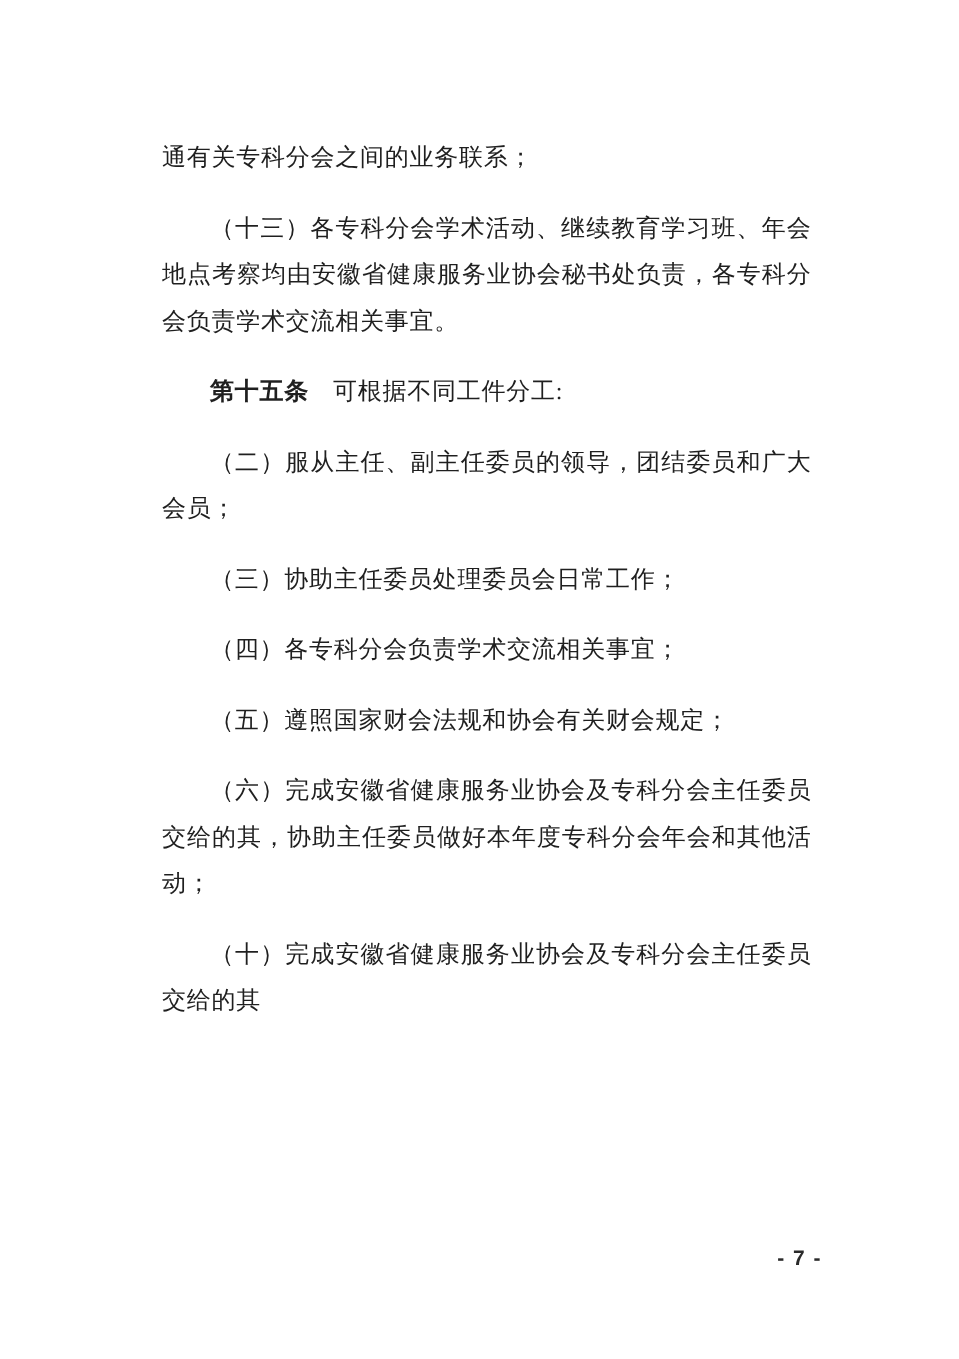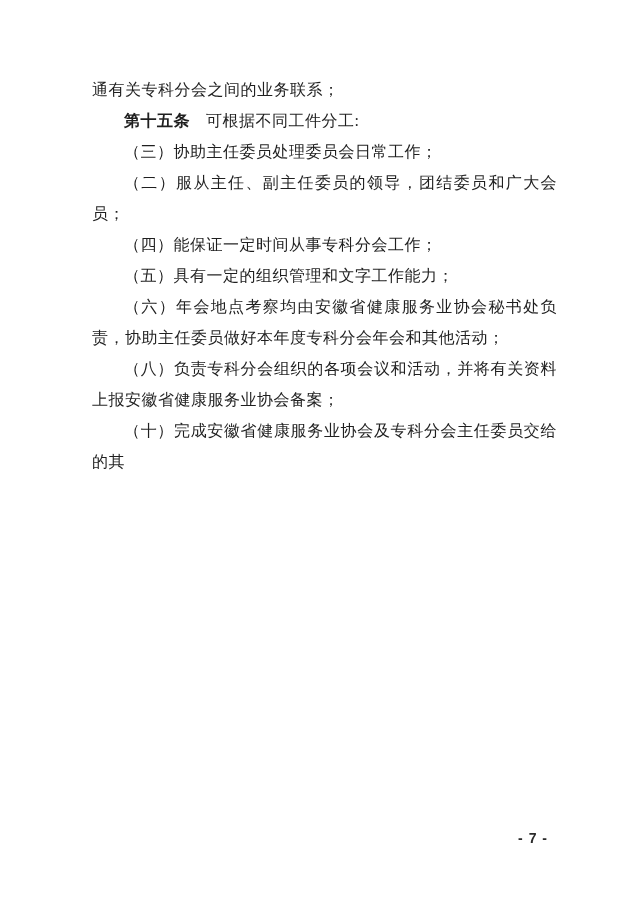--- a/index.html
+++ b/index.html
@@ -15,21 +15,21 @@
     color: #1f1f1f;
     overflow: hidden;
   }
   .page {
     position: absolute;
     top: 74px;
     left: 92px;
     width: 465px;
   }
   .line {
-    margin: 0;
+    margin: 16px;
     font-size: 16px;
     line-height: 31px;
     letter-spacing: 0.5px;
     text-align: justify;
     text-align-last: left;
     text-indent: 2em;
     word-break: break-all;
   }
   .no-indent {
     text-indent: 0;
@@ -53,28 +53,28 @@
   }
 </style>
 </head>
 <body>
 
 <div class="page">
 
   <p class="line no-indent">通有关专科分会之间的业务联系；</p>
 
 
+  <p class="line">（十三）各专科分会学术活动、继续教育学习班、年会地点考察均由安徽省健康服务业协会秘书处负责，各专科分会负责学术交流相关事宜。</p>
 
   <p class="line article">
     <span class="term">第十五条</span><span class="article-title">可根据不同工件分工:</span>
   </p>
 
+  <p class="line">（二）服从主任、副主任委员的领导，团结委员和广大会员；</p>
   <p class="line">（三）协助主任委员处理委员会日常工作；</p>
-  <p class="line">（二）服从主任、副主任委员的领导，团结委员和广大会员；</p>
-  <p class="line">（四）能保证一定时间从事专科分会工作；</p>
-  <p class="line">（五）具有一定的组织管理和文字工作能力；</p>
-  <p class="line">（六）年会地点考察均由安徽省健康服务业协会秘书处负责，协助主任委员做好本年度专科分会年会和其他活动；</p>
-  <p class="line">（八）负责专科分会组织的各项会议和活动，并将有关资料上报安徽省健康服务业协会备案；</p>
+  <p class="line">（四）各专科分会负责学术交流相关事宜；</p>
+  <p class="line">（五）遵照国家财会法规和协会有关财会规定；</p>
+  <p class="line">（六）完成安徽省健康服务业协会及专科分会主任委员交给的其，协助主任委员做好本年度专科分会年会和其他活动；</p>
   <p class="line">（十）完成安徽省健康服务业协会及专科分会主任委员交给的其</p>
 
 </div>
 
 <div class="page-number">- 7 -</div>
 
 </body></html>

